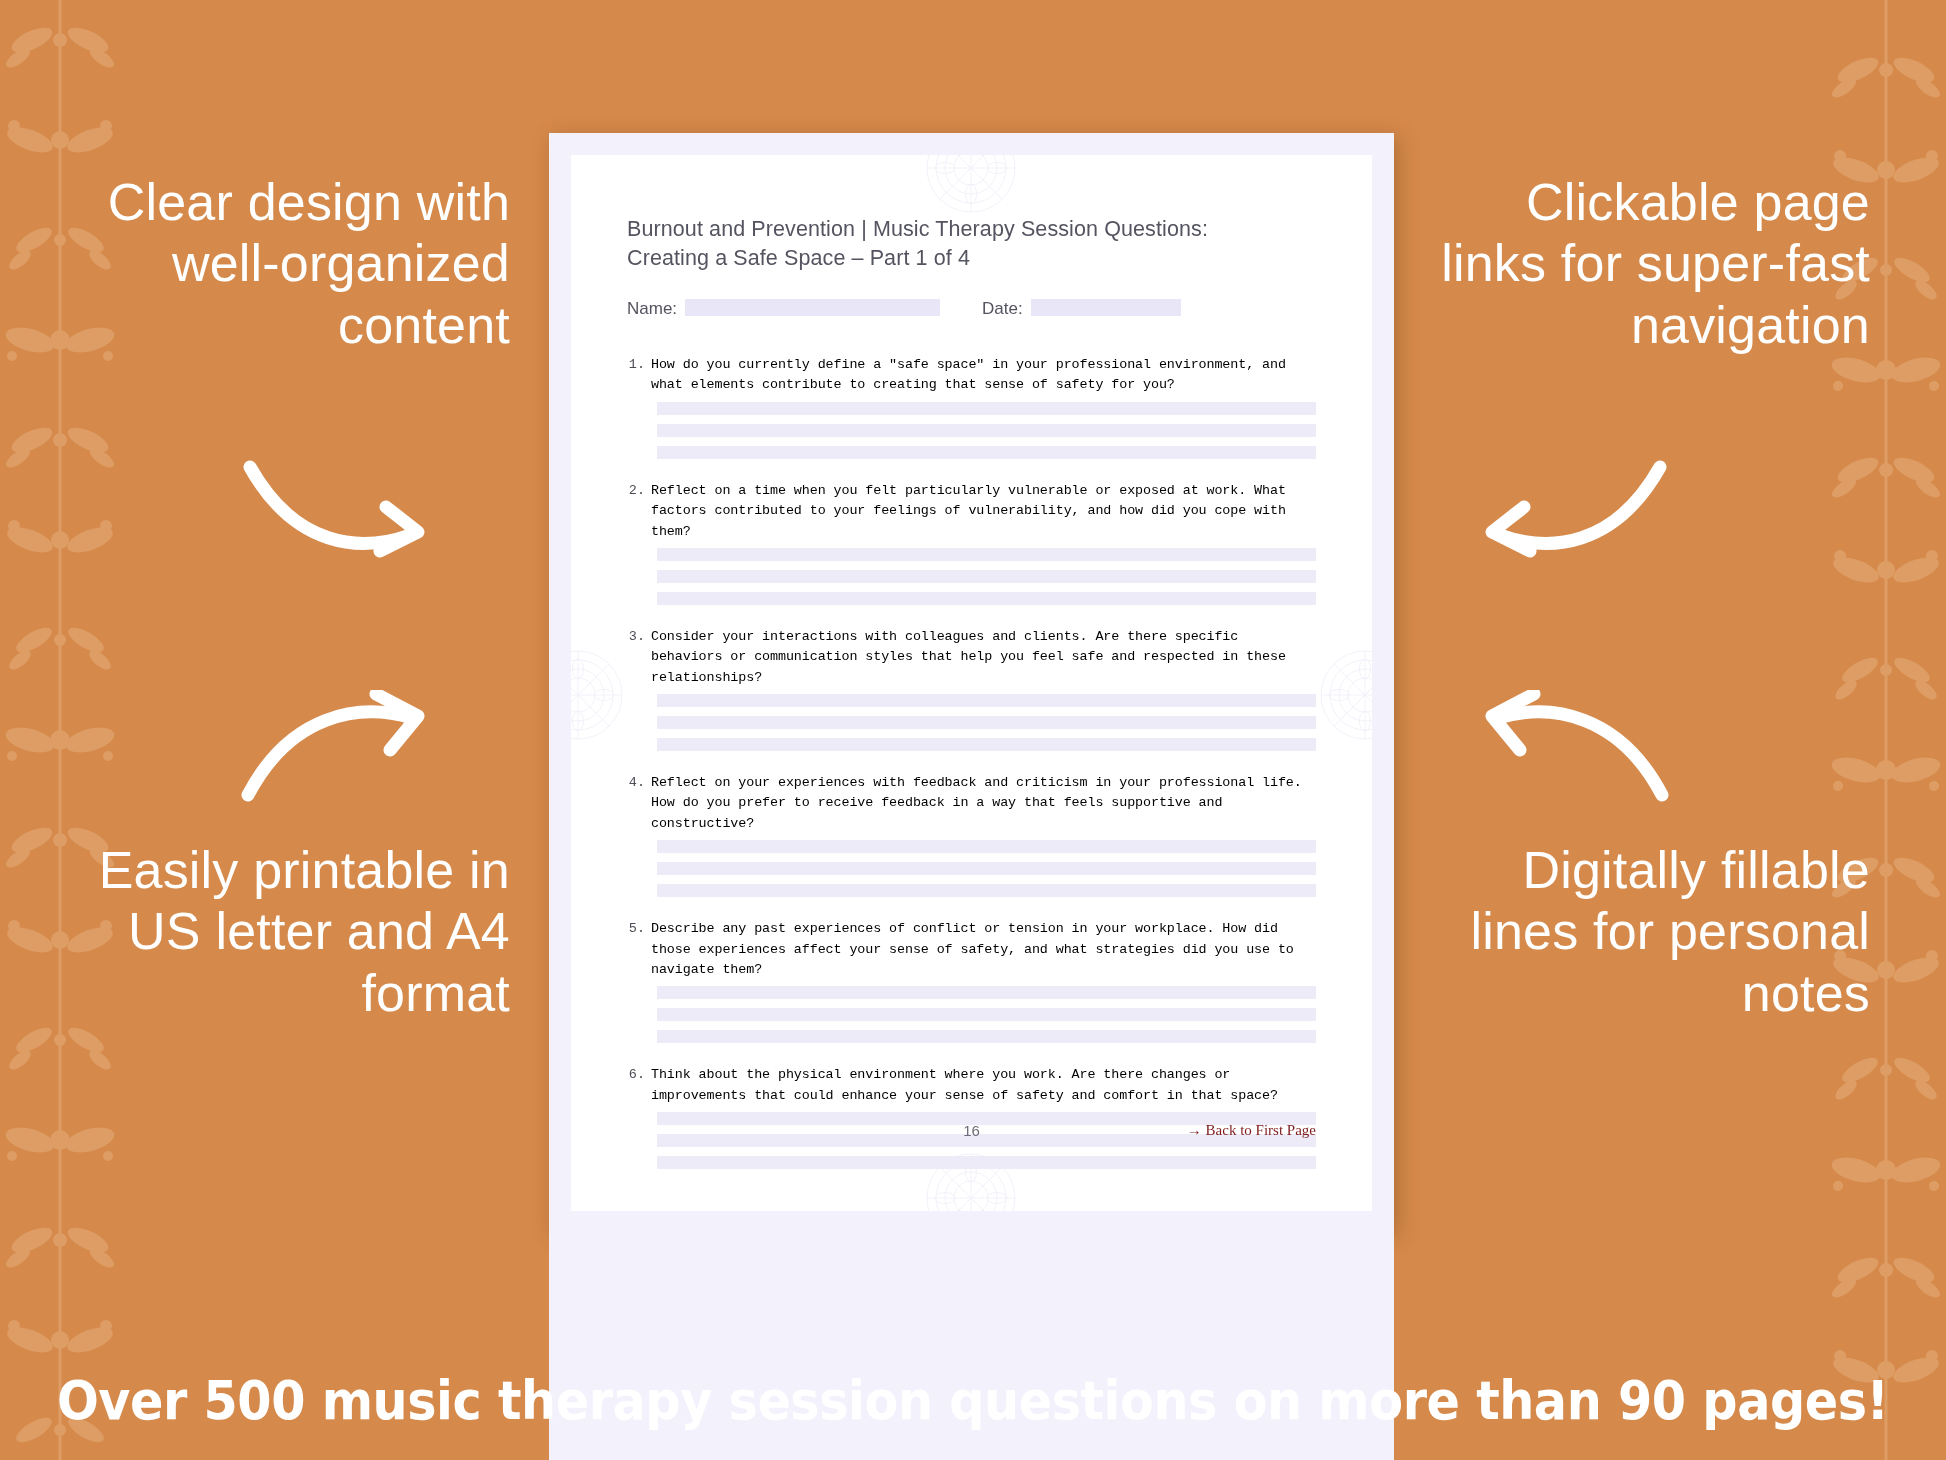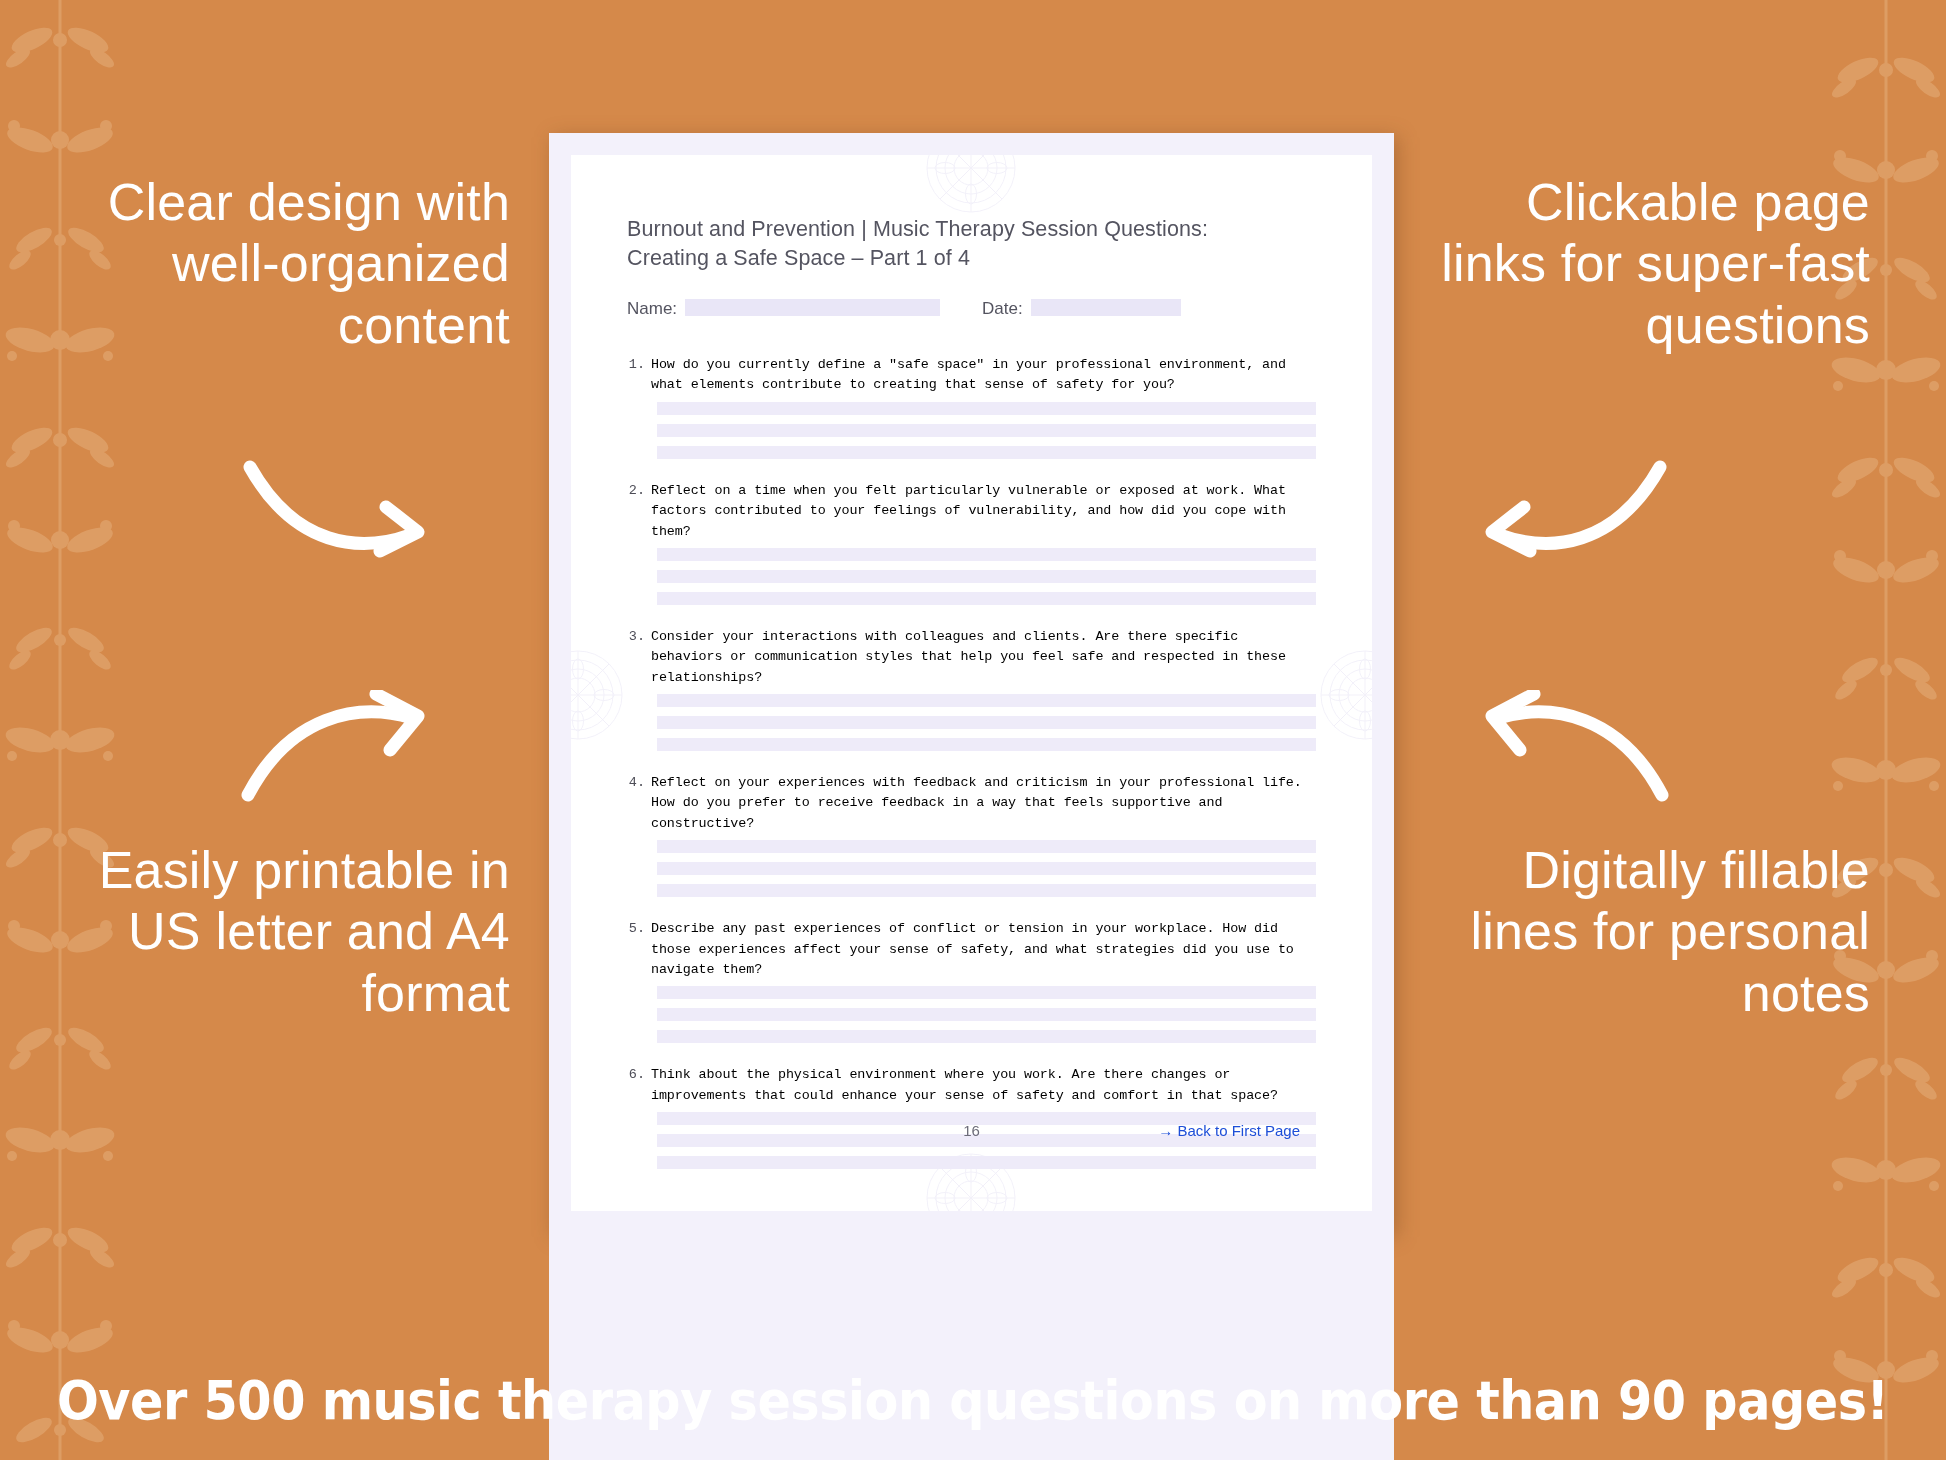--- a/index.html
+++ b/index.html
@@ -136,24 +136,25 @@
     bottom: 72px;
     display: flex;
     align-items: center;
     justify-content: center;
     color: #6d6d79;
     font-size: 15px;
   }
   .footer-page { }
   .footer-link {
     position: absolute;
-    right: 16px;
-    color: #1d4ed8;
+    right: 0;
+    color: #7f1d1d;
     font-size: 15px;
     text-decoration: none;
+    font-family: Liberation Serif, serif;
   }
 
   
   .callout {
     position: absolute;
     text-align: right;
     color: #ffffff;
     font-size: 52px;
     line-height: 1.18;
     font-weight: 400;
@@ -411,21 +412,21 @@
         <circle cx="46" cy="-14" r="6"></circle>
       </g>
     </g>
   </svg>
 </div>
 
 <div class="stage">
 
   <div class="callout c-tl">Clear design with well-organized content</div>
   <div class="callout c-bl">Easily printable in US letter and A4 format</div>
-  <div class="callout c-tr">Clickable page links for super-fast questions</div>
+  <div class="callout c-tr">Clickable page links for super-fast navigation</div>
   <div class="callout c-br">Digitally fillable lines for personal notes</div>
 
   <div class="arrow a-tl">
     <svg width="200" height="120" viewBox="0 0 200 120" aria-hidden="true">
       <path d="M10 12 C 55 92, 120 98, 170 80" fill="none" stroke="#ffffff" stroke-width="13" stroke-linecap="round"></path>
       <path d="M146 52 L178 77 L140 96" fill="none" stroke="#ffffff" stroke-width="13" stroke-linecap="round" stroke-linejoin="round"></path>
     </svg>
   </div>
   <div class="arrow a-bl">
     <svg width="200" height="120" viewBox="0 0 200 120" aria-hidden="true">

